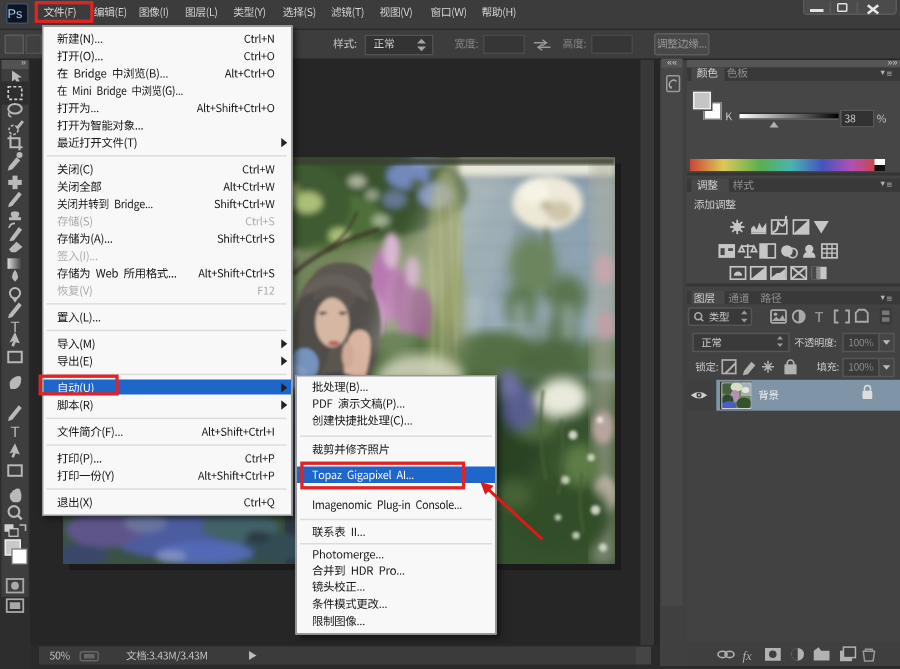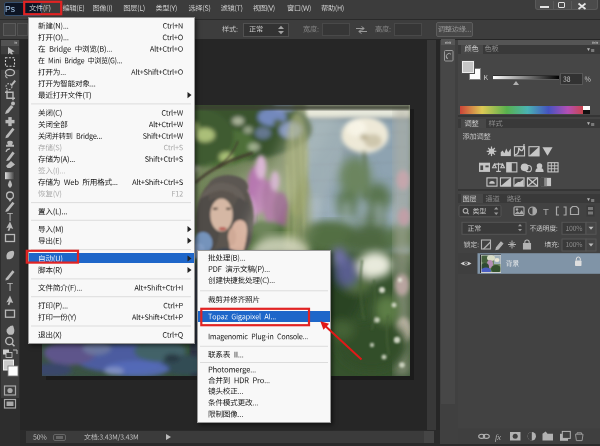--- a/index.html
+++ b/index.html
@@ -1,20 +1,20 @@
 <!DOCTYPE html>
 <html><head><meta charset="utf-8"><style>
 *{margin:0;padding:0;box-sizing:border-box}
 html,body{width:600px;height:446px;overflow:hidden;background:#2b2b2b;
 font-family:"Liberation Sans",sans-serif}
 .abs{position:absolute}
 </style></head>
 <body>
 <div class="abs" style="left:0;top:0;width:600px;height:20px;background:#3c3c3c;border-bottom:1px solid #2a2a2a"></div>
-<div class="abs" style="left:4px;top:2px;width:38px;height:14px;background:#0d1524;border:1px solid #37506e;border-radius:2px;color:#a8c8e8;font-size:8.5px;line-height:13px;">Ps</div>
+<div class="abs" style="left:4px;top:2px;width:15px;height:14px;background:#0d1524;border:1px solid #37506e;border-radius:2px;color:#a8c8e8;font-size:8.5px;line-height:13px;">Ps</div>
 <div class="abs" style="left:535px;top:0px;width:63px;height:10px;background:#4b4b4b;border:1px solid #5a5a5a;border-top:none;border-radius:0 0 3px 3px"></div>
 <div class="abs" style="left:540px;top:5.5px;width:9px;height:2px;background:#e2e2e2"></div>
 <div class="abs" style="left:556px;top:2px;width:3px;height:0"></div>
 <div class="abs" style="left:557.5px;top:2.2px;width:7px;height:5.5px;border:1.8px solid #e2e2e2;border-radius:1px"></div>
 <svg class="abs" style="left:576px;top:1.5px" width="12" height="9">
     <path d="M2.5 1.5 l7 5.5 M9.5 1.5 l-7 5.5" stroke="#e6e6e6" stroke-width="1.7"></path>
   </svg>
 <div class="abs" style="left:552.5px;top:1px;width:1px;height:8px;background:#5a5a5a"></div>
 <div class="abs" style="left:570.5px;top:1px;width:1px;height:8px;background:#5a5a5a"></div>
 

